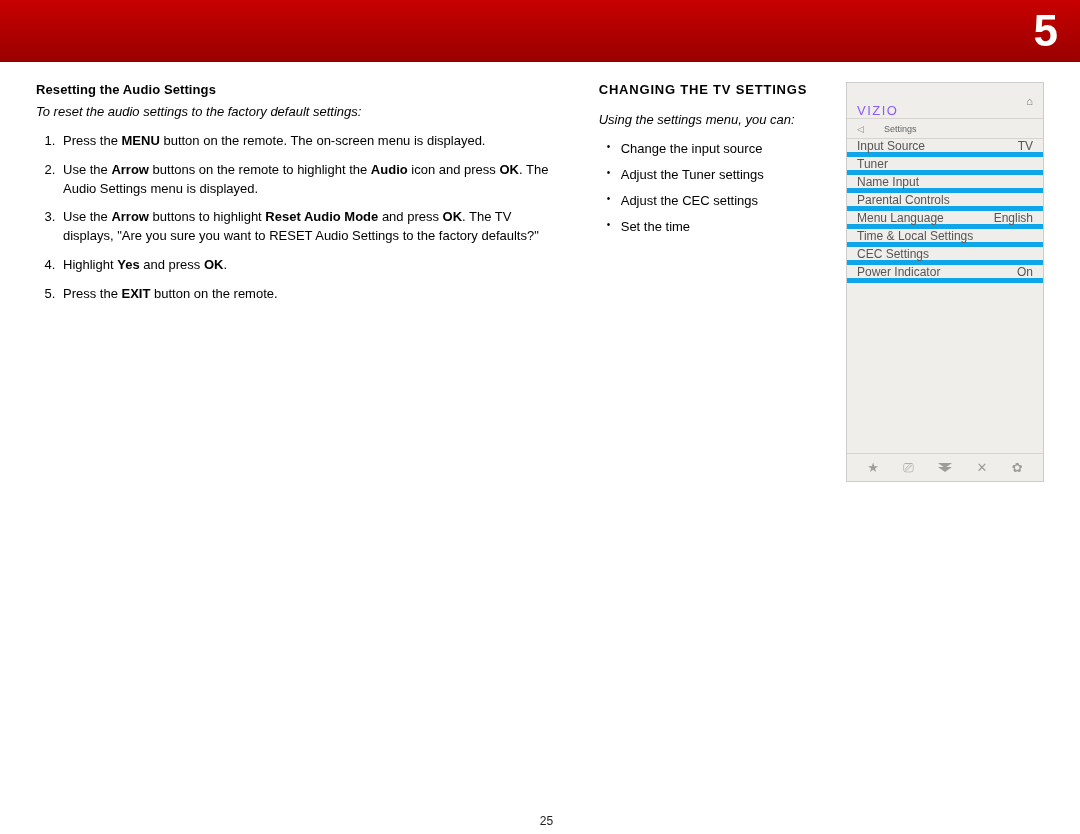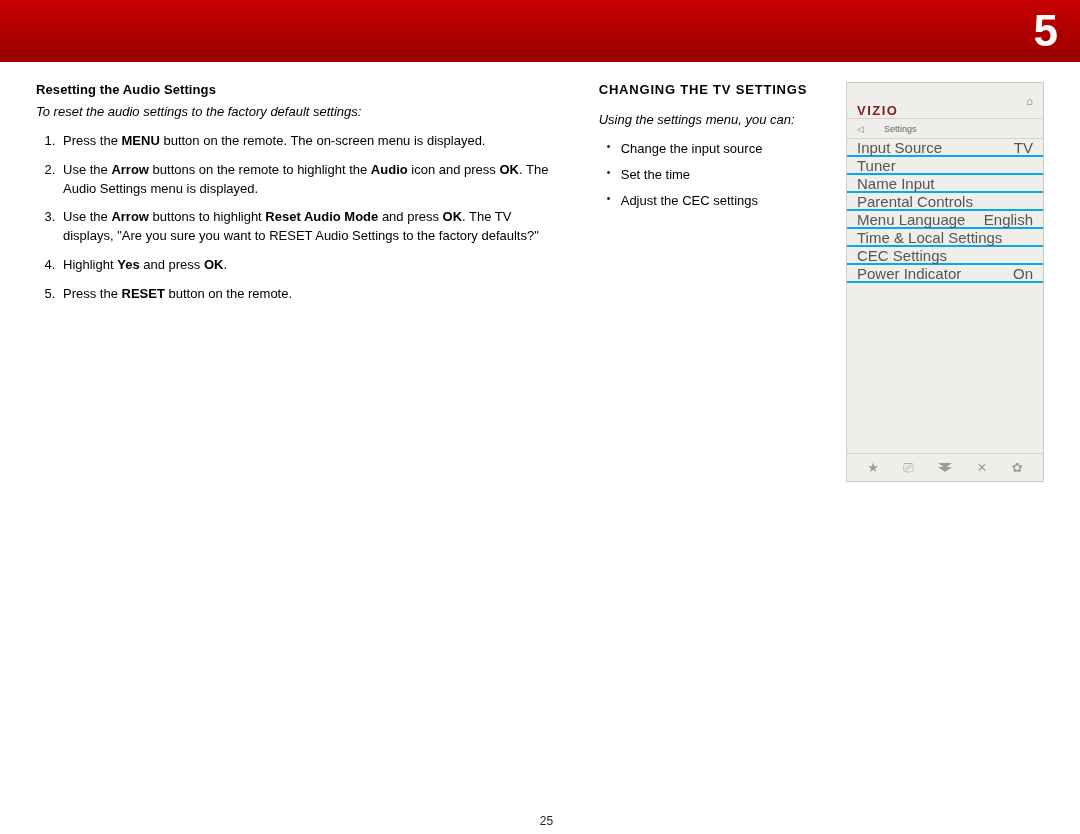--- a/index.html
+++ b/index.html
@@ -71,23 +71,23 @@
   .osd-head {
     height: 36px;
     display: flex;
     align-items: center;
     justify-content: space-between;
     padding: 0 10px;
     border-bottom: 1px solid #d6d4d0;
   }
   .osd-logo {
     font-size: 13px;
-    font-weight: 700;
+    font-weight: 400;
     letter-spacing: 1.5px;
-    color: #7f1d1d;
+    color: #8b5cf6;
     margin-top: 20px;
   }
   .osd-home { font-size: 11px; color: #777; }
   .osd-crumb {
     height: 20px;
     display: flex;
     align-items: center;
     gap: 20px;
     padding: 0 10px;
     border-bottom: 1px solid #d6d4d0;
@@ -97,23 +97,23 @@
   .osd-crumb-back {
     color: #888;
     font-size: 9px;
   }
   .osd-item {
     height: 18px;
     display: flex;
     align-items: center;
     justify-content: space-between;
     padding: 0 10px;
-    border-bottom: 2px solid #0ea5e9;
+    border-bottom: 5px solid #0ea5e9;
     color: #555;
-    font-size: 15px;
+    font-size: 12px;
   }
   .osd-footer {
     position: absolute;
     bottom: 0;
     left: 0; right: 0;
     height: 28px;
     border-top: 1px solid #d6d4d0;
     display: flex;
     align-items: center;
     justify-content: space-around;
@@ -163,33 +163,34 @@
         <li>
           <span>Use the </span><b>Arrow</b><span> buttons on the remote to highlight the </span><b>Audio</b><span> icon and press </span><b>OK</b><span>. The Audio Settings menu is displayed.</span>
         </li>
         <li>
           <span>Use the </span><b>Arrow</b><span> buttons to highlight </span><b>Reset Audio Mode</b><span> and press </span><b>OK</b><span>. The TV displays, "Are you sure you want to RESET Audio Settings to the factory defaults?"</span>
         </li>
         <li>
           <span>Highlight </span><b>Yes</b><span> and press </span><b>OK</b><span>.</span>
         </li>
         <li>
-          <span>Press the </span><b>RESET</b><span> button on the remote.</span>
+          <span>Press the </span><b>EXIT</b><span> button on the remote.</span>
         </li>
       </ol>
     </div>
 
     <div class="col col-right">
       <div class="col-right-text">
         <h2>CHANGING THE TV SETTINGS</h2>
         <p>Using the settings menu, you can:</p>
         <ul>
           <li>Change the input source</li>
+          <li>Adjust the Tuner settings</li>
+          <li>Adjust the CEC settings</li>
           <li>Set the time</li>
-          <li>Adjust the CEC settings</li>
         </ul>
       </div>
 
       <div class="col-right-panel">
         <div class="osd">
           <div class="osd-head">
             <span class="osd-logo">VIZIO</span>
             <span class="osd-home">⌂</span>
           </div>
           <div class="osd-crumb">

